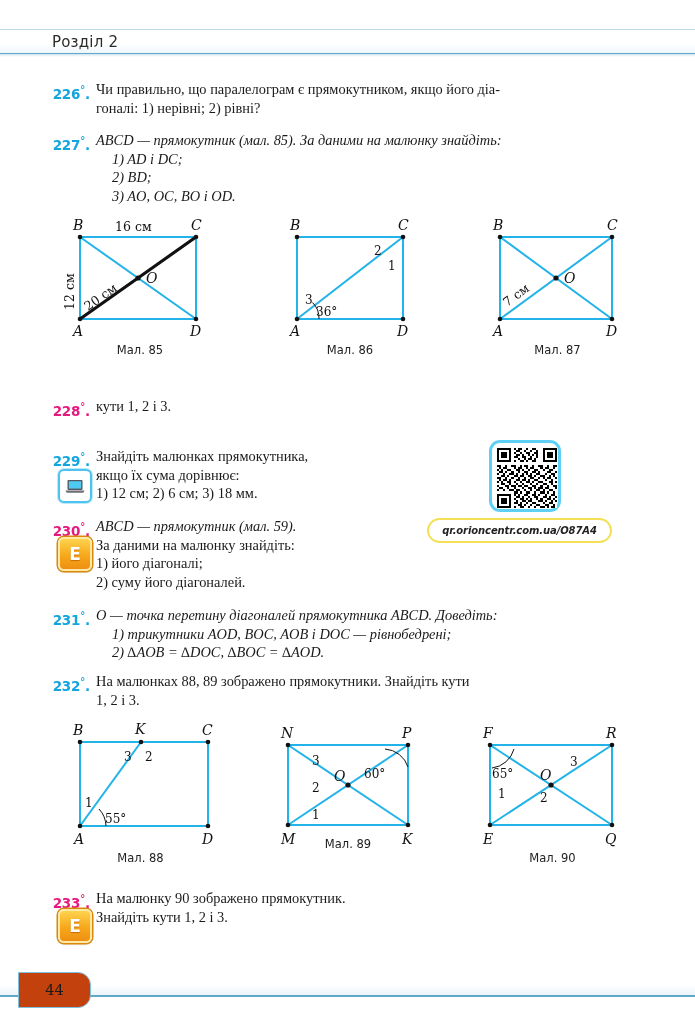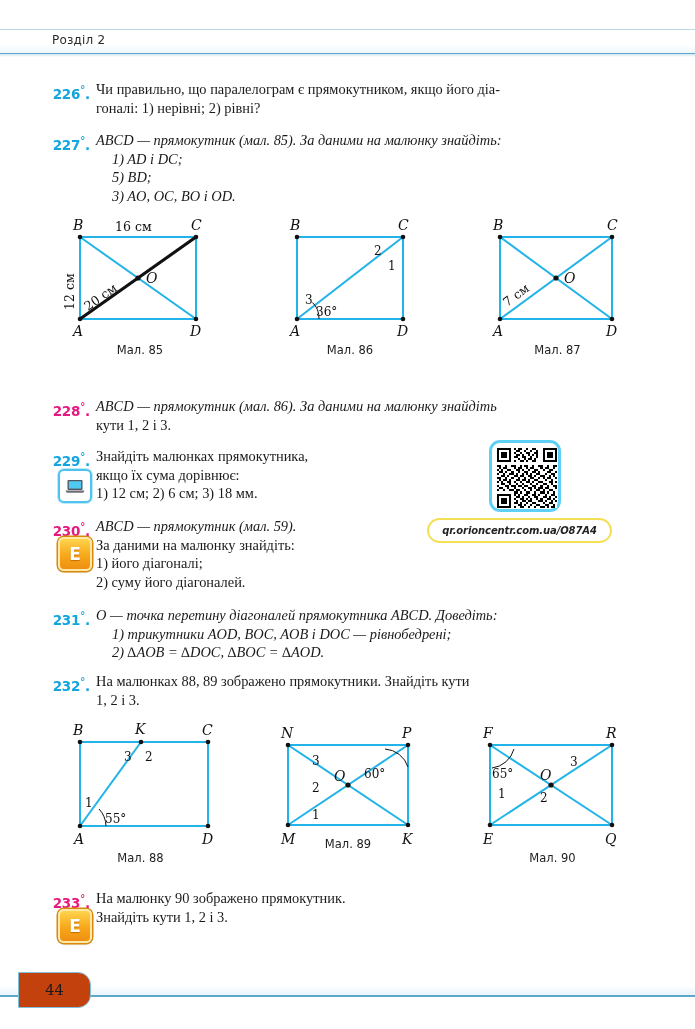--- a/index.html
+++ b/index.html
@@ -19,21 +19,21 @@
     border-bottom:2px solid #5fa8c8;
     box-sizing:border-box;
   }
   .header-band:after{
     content:"";position:absolute;left:0;right:0;bottom:-4px;height:3px;
     background:linear-gradient(to bottom,#cfe6f2,#ffffff);
   }
   .header-text{
     position:absolute;left:52px;top:33px;
     font-family:"DejaVu Sans", sans-serif;
-    font-size:12px;color:#2b2b2b;letter-spacing:.2px;
+    font-size:15px;color:#2b2b2b;letter-spacing:.2px;
   }
 
   
   .ex{position:absolute;}
   .num{
     position:absolute;left:0;top:0;width:46px;text-align:right;
     font-family:"DejaVu Sans", sans-serif;
     font-weight:bold;font-size:13.5px;line-height:20px;
     letter-spacing:-.2px;
   }
@@ -129,21 +129,21 @@
     </div>
   </div>
 
   <div class="ex" style="left:44px;top:131px;width:610px;">
     <div class="num cyan">
       <span>227</span><span class="deg">°</span><span class="dot">.</span>
     </div>
     <div class="body" style="width:578px;">
       <div class="it">ABCD — прямокутник (мал. 85). За даними на малюнку знайдіть:</div>
       <div class="sub it">1) AD і DC;</div>
-      <div class="sub it">5) BD;</div>
+      <div class="sub it">2) BD;</div>
       <div class="sub it">3) AO, OC, BO і OD.</div>
     </div>
   </div>
 
   <div class="fig" style="left:60px;top:215px;width:160px;height:145px;">
     <svg width="160" height="125" viewBox="0 0 160 125">
       <rect x="20" y="22" width="116" height="82" fill="none" stroke="#22b3e8" stroke-width="2"></rect>
       <line x1="20" y1="22" x2="136" y2="104" stroke="#22b3e8" stroke-width="2"></line>
       <line x1="20" y1="104" x2="136" y2="22" stroke="#22b3e8" stroke-width="2"></line>
       <line x1="20" y1="104" x2="136" y2="22" stroke="#111111" stroke-width="3.1"></line>
@@ -203,21 +203,20 @@
       <text class="lbln" x="27" y="92" transform="rotate(-36 27 92)">7 см</text>
     </svg>
     <div class="cap" style="top:128px;">Мал. 87</div>
   </div>
 
   <div class="ex" style="left:44px;top:397px;width:610px;">
     <div class="num pink">
       <span>228</span><span class="deg">°</span><span class="dot">.</span>
     </div>
     <div class="body" style="width:578px;">
-      <div class="it">ABCD — прямокутник (мал. 86). За даними на малюнку знайдіть</div>
       <div>кути 1, 2 і 3.</div>
     </div>
   </div>
 
   <div class="ex" style="left:44px;top:447px;width:430px;">
     <div class="num cyan">
       <span>229</span><span class="deg">°</span><span class="dot">.</span>
     </div>
     <div class="badge badge-pc" style="top:22px;">
       <svg width="20" height="15" viewBox="0 0 20 15">

